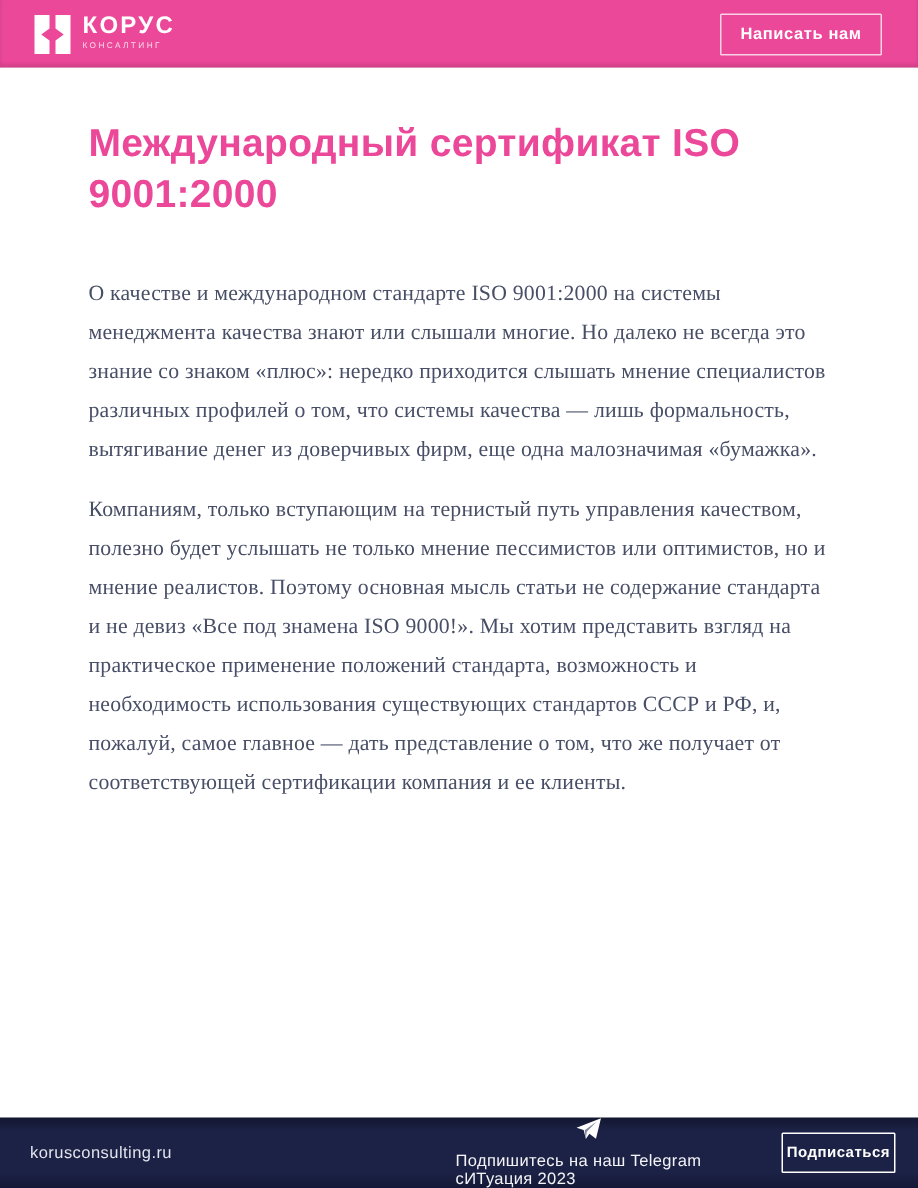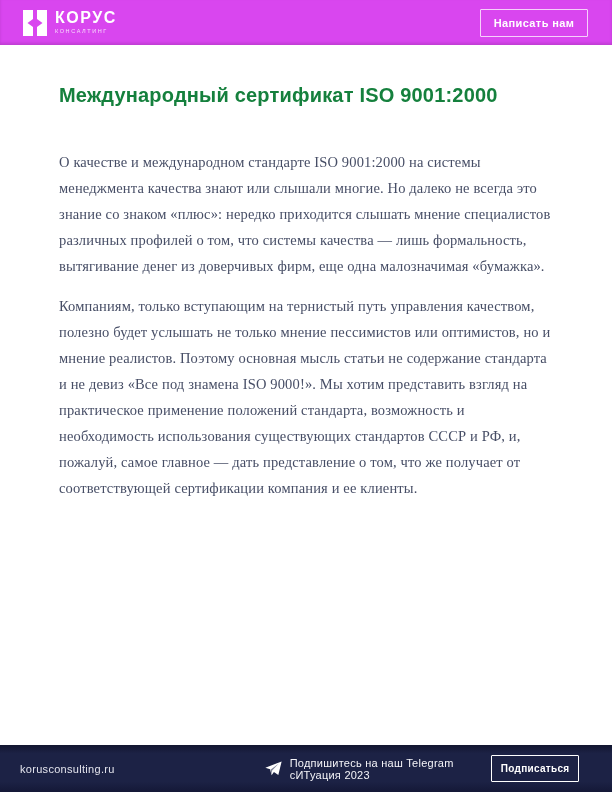--- a/index.html
+++ b/index.html
@@ -8,21 +8,21 @@
     width: 612px; height: 792px;
     background: #ffffff;
     font-family: "Liberation Sans", sans-serif;
     position: relative;
     overflow: hidden;
   }
 
   
   .header {
     position: absolute; top: 0; left: 0; right: 0; height: 45px;
-    background: #d946ef;
+    background: #ec4899;
     display: flex; align-items: center; justify-content: space-between;
     padding: 0 24px 0 22px;
     box-shadow: inset 0 -2px 3px rgba(0,0,0,0.12);
   }
   .logo { display: flex; align-items: center; gap: 7px; cursor: pointer; }
   .logo-icon { width: 26px; height: 28px; display: block; }
   .logo-text { display: flex; flex-direction: column; line-height: 1; }
   .logo-name {
     color: #ffffff; font-weight: 700; font-size: 16px;
     letter-spacing: 1.5px;
@@ -46,45 +46,46 @@
     position: absolute; top: 45px; left: 59px; right: 59px;
     height: 700px; overflow: hidden;
   }
   .date {
     margin-top: 34px;
     font-size: 12.5px; line-height: 14px;
     color: #2e2e2e; letter-spacing: 0.3px;
   }
   .title {
     margin: 33px 0 0 0;
-    font-size: 20px; line-height: 34px;
-    font-weight: 700; color: #15803d;
+    font-size: 26px; line-height: 34px;
+    font-weight: 700; color: #ec4899;
     letter-spacing: 0.2px;
   }
   .paragraphs { margin-top: 37px; }
   .paragraphs p {
     margin: 0 0 14px 0;
     font-size: 14.5px; line-height: 26px;
     color: #474e66; letter-spacing: 0.15px; font-family: Liberation Serif, serif;
   }
 
   
   .footer {
     position: absolute; left: 0; right: 0; bottom: 0; height: 47px;
     background: linear-gradient(180deg, #121630 0%, #1c2245 18%, #1c2245 78%, #141837 100%);
     display: flex; align-items: center;
-    padding: 0 33px 0 20px;
+    padding: 0 15px 0 20px;
+    gap: 39px;
   }
   .footer-link {
     color: #e2e3ec; font-size: 11px; letter-spacing: 0.3px;
     text-decoration: none; cursor: pointer;
   }
   .footer-tg {
     display: flex; align-items: center; gap: 8px;
-    margin-left: 150px; cursor: pointer;
+    margin-left: 150px; cursor: pointer; flex-direction: column;
   }
   .tg-icon { width: 17px; height: 15px; display: block; flex: 0 0 auto; }
   .footer-tg-text {
     color: #f4f4f8; font-size: 11px; letter-spacing: 0.25px;
   }
   .footer-btn {
     margin-left: auto;
     background: transparent;
     border: 1px solid #ffffff;
     color: #ffffff;

